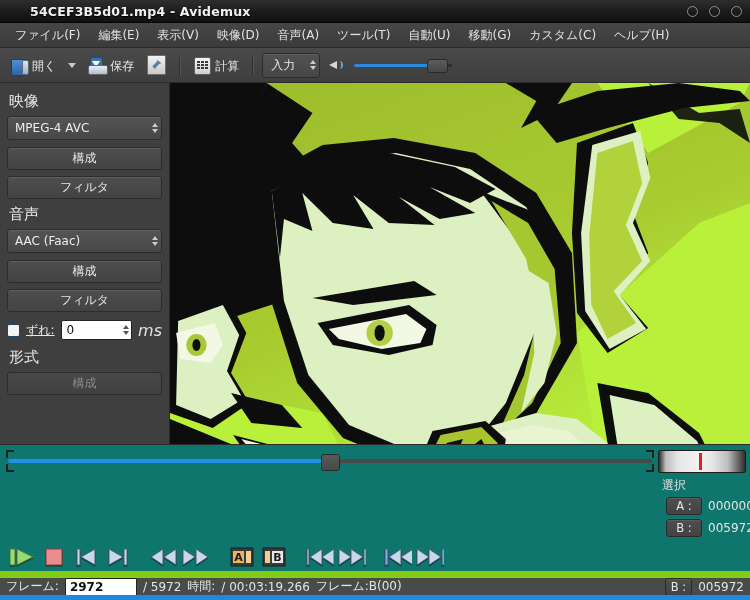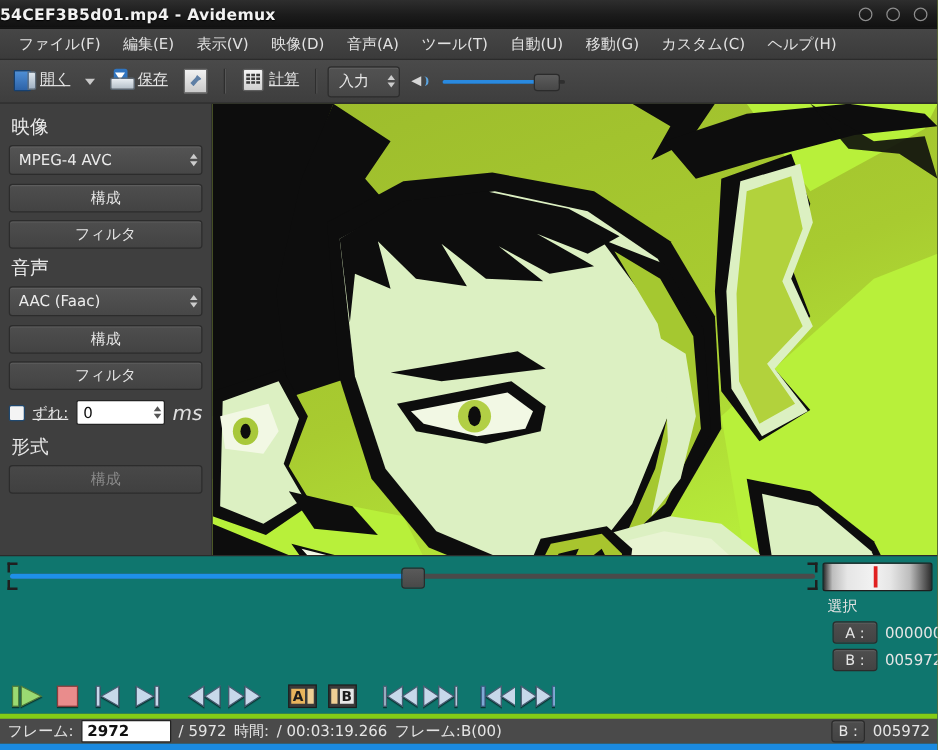--- a/index.html
+++ b/index.html
@@ -12,41 +12,41 @@
   .app{position:relative;width:750px;height:600px;background:#3c3c3c;display:flex;flex-direction:column;}
 
   
   .titlebar{
     height:22px;flex:0 0 22px;position:relative;
     background:linear-gradient(180deg,#2e2e2e 0%,#1b1b1b 55%,#111 100%);
     border-bottom:1px solid #050505;
     display:flex;align-items:center;
   }
   .title-text{
-    font-size:12.5px;font-weight:bold;color:#f2f2f2;
+    margin-left:30px;font-size:12.5px;font-weight:bold;color:#f2f2f2;
     letter-spacing:.2px;text-shadow:0 1px 1px #000;
   }
   .win-btns{position:absolute;right:8px;top:0;height:22px;display:flex;align-items:center;gap:11px;}
   .win-btn{width:9px;height:9px;border-radius:50%;border:1.4px solid #8d8d8d;background:transparent;}
 
   
   .menubar{
     height:24px;flex:0 0 24px;display:flex;align-items:center;padding-left:6px;
     background:linear-gradient(180deg,#464646 0%,#3b3b3b 100%);
     border-bottom:1px solid #2b2b2b;
   }
   .menu-item{padding:3px 9px;font-size:12px;color:#e2e2e2;border-radius:2px;white-space:nowrap;}
 
   
   .toolbar{
     height:34px;flex:0 0 34px;display:flex;align-items:center;padding:0 6px;gap:3px;
     background:linear-gradient(180deg,#4a4a4a 0%,#3e3e3e 100%);
     border-bottom:1px solid #2b2b2b;
   }
-  .tb-btn{display:flex;align-items:flex-start;gap:4px;padding:3px 5px;border-radius:3px;height:26px;box-sizing:border-box;text-decoration:underline;}
+  .tb-btn{display:flex;align-items:flex-end;gap:4px;padding:3px 5px;border-radius:3px;height:26px;box-sizing:border-box;}
   .tb-label{font-size:12px;color:#e6e6e6;}
   .tb-sep{width:1px;height:20px;background:#2e2e2e;border-right:1px solid #565656;margin:0 5px;}
   .tb-caret{width:0;height:0;border-left:4px solid transparent;border-right:4px solid transparent;border-top:5px solid #c8c8c8;margin:0 4px;}
 
   .icon-folder{width:17px;height:17px;position:relative;}
   .icon-folder .fb{position:absolute;left:0;top:1px;width:12px;height:15px;background:linear-gradient(180deg,#4f8fd6 0%,#2d63a8 100%);border:1px solid #16406f;border-radius:1px 2px 2px 1px;}
   .icon-folder .fp{position:absolute;left:11px;top:2px;width:5px;height:13px;background:linear-gradient(180deg,#dfe7ee,#9fb0c2);border:1px solid #5d6b79;border-radius:0 2px 2px 0;}
 
   .icon-save{width:18px;height:17px;position:relative;}
   .icon-save .disk{position:absolute;left:0;bottom:0;width:18px;height:8px;background:linear-gradient(180deg,#e9eef3,#b4bfc9);border:1px solid #5b6671;border-radius:2px;}
@@ -149,21 +149,21 @@
   .ab-val{font-size:12px;color:#e4e4e4;font-family:"DejaVu Sans",sans-serif;}
 
   .btn-row{display:flex;align-items:center;gap:4px;padding:4px 0 3px 8px;height:30px;box-sizing:border-box;}
   .pbtn{width:28px;height:24px;display:flex;align-items:center;justify-content:center;border-radius:3px;}
   .gap{width:10px;}
   .sh{filter:drop-shadow(0 1px 0 rgba(0,0,0,.55));}
 
   
   .status{
     height:24px;display:flex;align-items:center;gap:6px;padding:0 6px;box-sizing:border-box;
-    background:#4a4a4a;border-top:4px solid #84cc16;font-size:12px;color:#e4e4e4;
+    background:#4a4a4a;border-top:7px solid #84cc16;font-size:12px;color:#e4e4e4;
   }
   .st-lbl{color:#e4e4e4;white-space:nowrap;}
   .st-input{
     background:#fff;color:#111;border:1px solid #232323;border-radius:1px;
     padding:1px 4px;font-size:12px;font-weight:bold;box-sizing:border-box;
   }
   .st-key{
     padding:1px 5px;font-size:11.5px;color:#e6e6e6;background:linear-gradient(180deg,#4e4e4e,#434343);
     border:1px solid #2b2b2b;border-radius:3px;box-shadow:inset 0 1px 0 #5c5c5c;
   }

